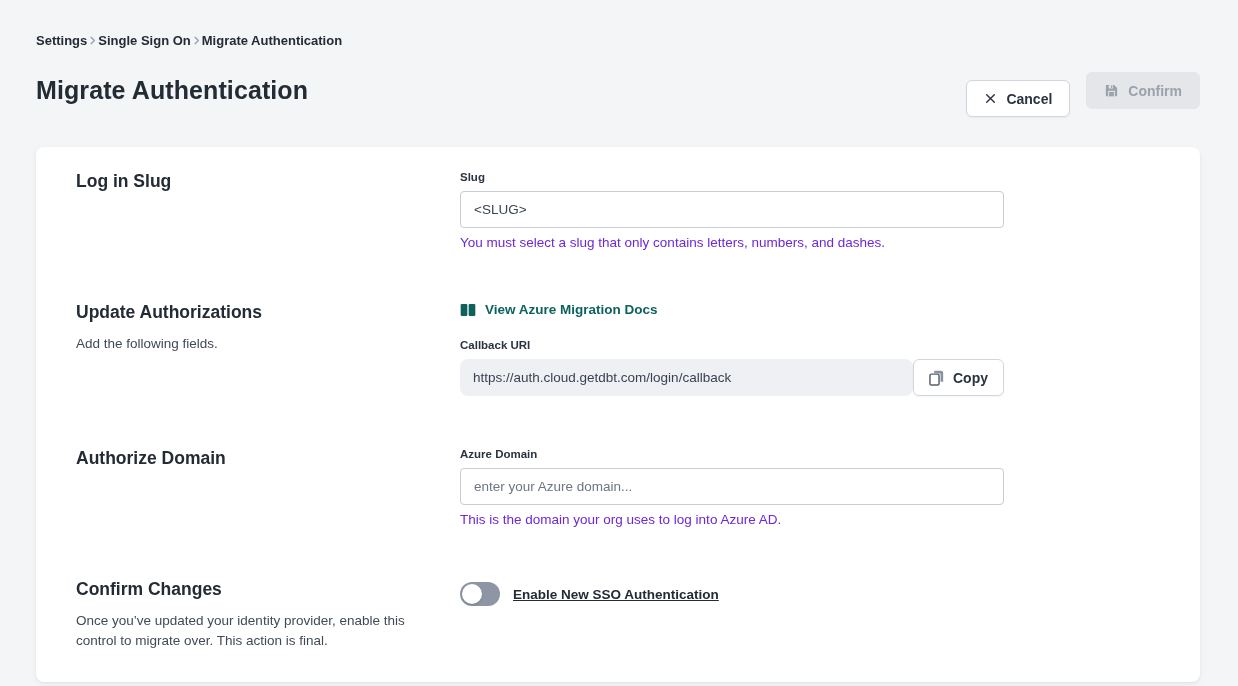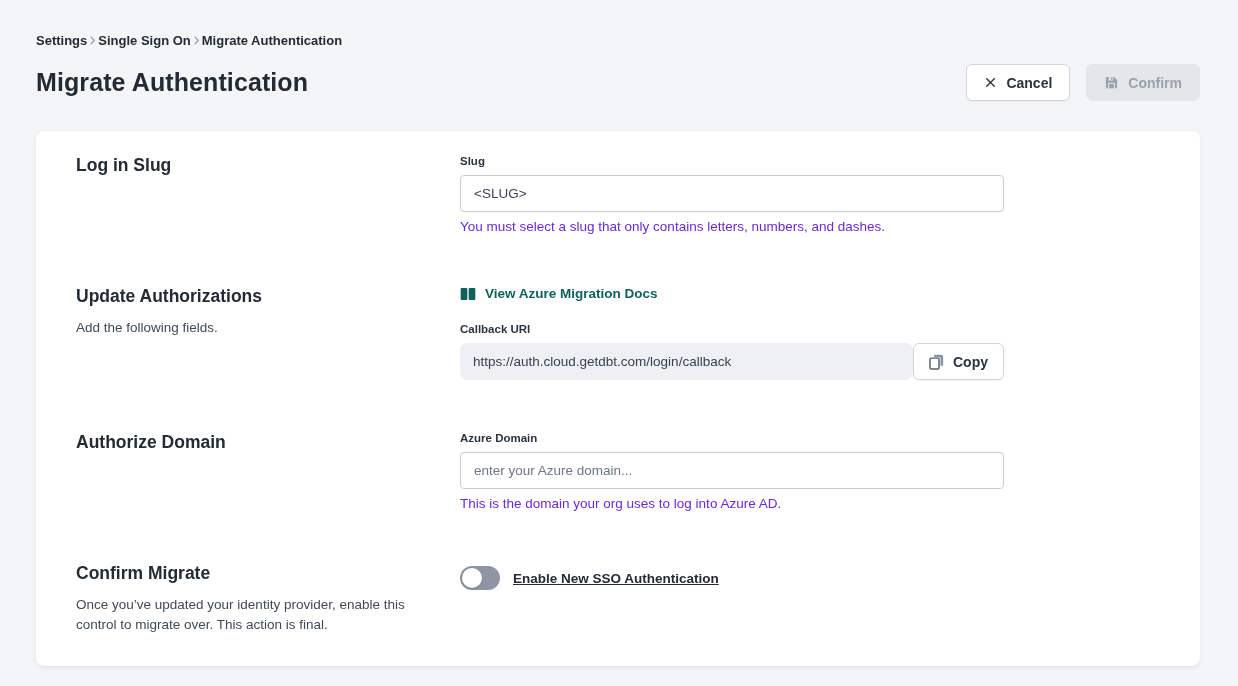--- a/index.html
+++ b/index.html
@@ -28,20 +28,21 @@
   .btn {
     display: inline-flex; align-items: center; gap: 9px;
     height: 37px; padding: 0 17px;
     border-radius: 6px; font-size: 14px; font-weight: 600;
     font-family: "Liberation Sans", sans-serif;
     cursor: pointer;
   }
   .btn-cancel {
     background: #ffffff; border: 1px solid #d2d6dc; color: #2a3340;
     box-shadow: 0 1px 2px rgba(20,30,50,0.05);
+    margin-top: 16px;
   }
   .btn-confirm {
     background: #e4e6e9; border: 1px solid #e4e6e9; color: #9ba2ac;
     cursor: default;
   }
   
   .card {
     margin: 30px 38px 0 36px;
     background: #ffffff;
     border-radius: 8px;
@@ -200,21 +201,21 @@
     </div>
     <div class="fields">
       <label class="field-label">Azure Domain</label>
       <input class="text-input" type="text" placeholder="enter your Azure domain..." style="">
       <div class="helper-text">This is the domain your org uses to log into Azure AD.</div>
     </div>
   </section>
 
   <section class="section">
     <div>
-      <h2 class="section-heading">Confirm Migrate</h2>
+      <h2 class="section-heading">Confirm Changes</h2>
       <p class="section-desc">Once you’ve updated your identity provider, enable this control to migrate over. This action is final.</p>
     </div>
     <div class="fields">
       <div class="toggle-row">
         <div class="toggle">
           <span class="toggle-knob"></span>
         </div>
         <span class="toggle-label">Enable New SSO Authentication</span>
       </div>
     </div>

